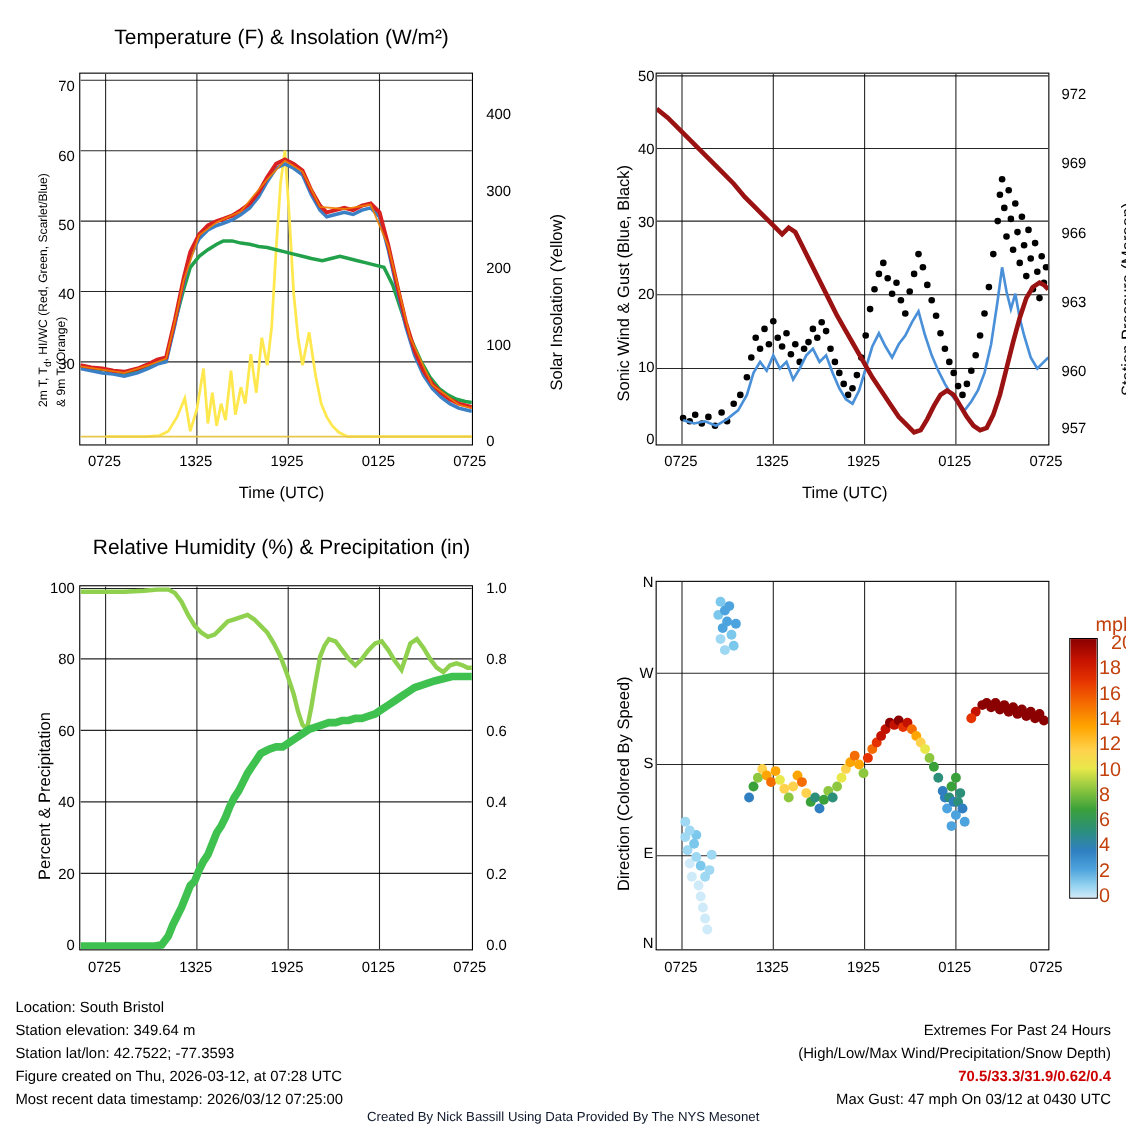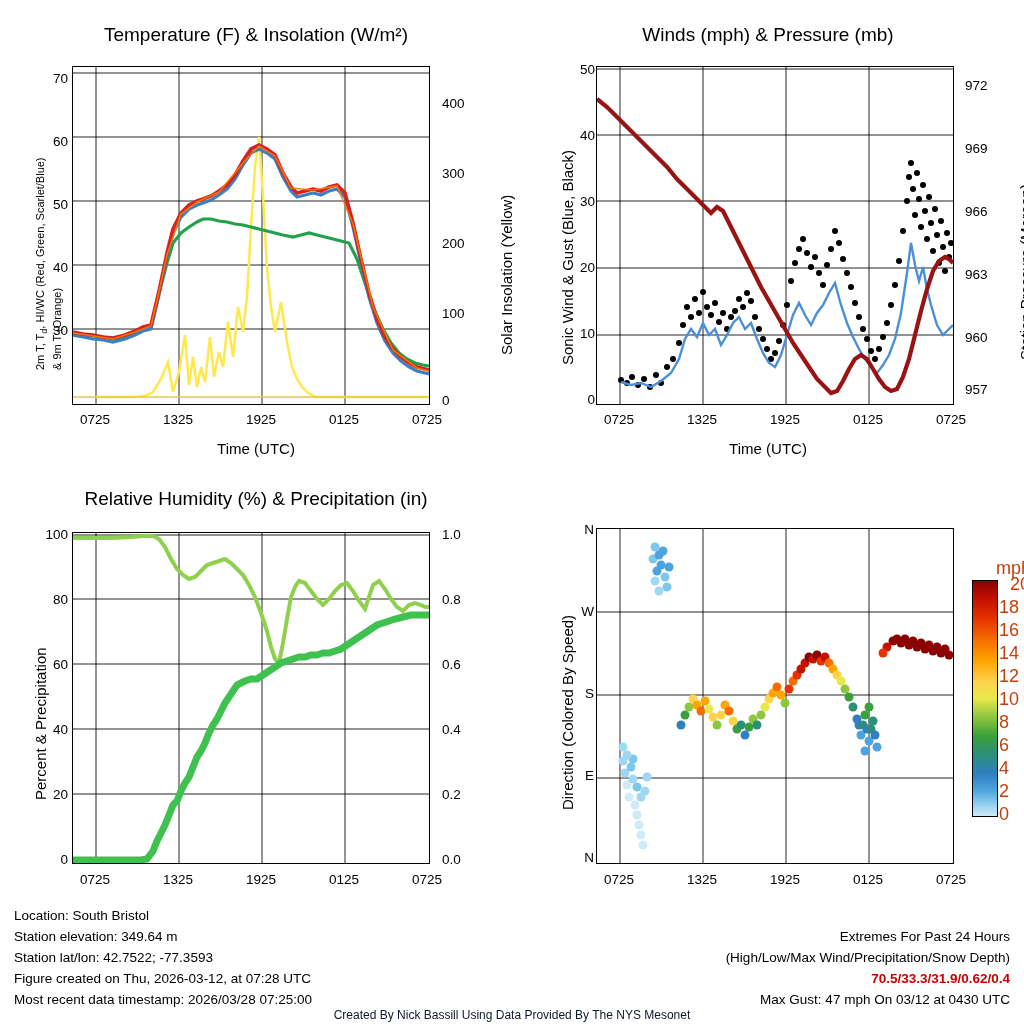--- a/index.html
+++ b/index.html
@@ -88,21 +88,20 @@
       <polyline fill="none" stroke="#d92121" stroke-width="3.6" points="0,265 10,267 20,268 30,270 40,271 52,268 62,264 70,260 78,258 86,224 94,186 100,162 108,146 116,138 124,134 130,132 138,129 146,124 154,118 162,108 170,94 178,82 186,78 194,82 202,88 210,106 218,120 224,126 232,124 240,122 248,124 256,120 264,118 272,126 280,156 288,192 296,226 304,252 312,270 320,282 328,290 336,296 344,300 352,302 356,303"></polyline>
 
       <polyline fill="none" stroke="#f08000" stroke-width="1.6" opacity="0.9" points="0,266 20,269 40,272 62,265 78,259 86,225 94,188 108,147 124,135 146,125 170,96 186,79 202,89 218,121 240,123 264,119 280,157 300,240 320,283 344,301 356,304"></polyline>
 
       <line x1="0" y1="330" x2="356" y2="330" stroke="#e8c84a" stroke-width="1.6"></line>
     </svg>
   </div>
 </div>
 
 <div class="panel" style="left:512px;top:0;width:512px;height:470px;">
-  <div class="ptitle" style="top:24px;left:0;">Winds (mph) &amp; Pressure (mb)</div>
 
   <div class="axis-label rot" style="left:47px;top:365px;transform:rotate(-90deg);white-space:nowrap;">Sonic Wind &amp; Gust (Blue, Black)</div>
   <div class="axis-label rot" style="left:505px;top:360px;transform:rotate(-90deg);white-space:nowrap;">Station Pressure (Maroon)</div>
   <div class="axis-label" style="left:0;top:440px;width:512px;text-align:center;">Time (UTC)</div>
 
   <div class="tick" style="left:53px;top:62px;width:30px;text-align:right;">50</div>
   <div class="tick" style="left:53px;top:128px;width:30px;text-align:right;">40</div>
   <div class="tick" style="left:53px;top:194px;width:30px;text-align:right;">30</div>
   <div class="tick" style="left:53px;top:260px;width:30px;text-align:right;">20</div>
   <div class="tick" style="left:53px;top:326px;width:30px;text-align:right;">10</div>
@@ -444,20 +443,20 @@
   <div class="cbar-label" style="left:487px;top:265px;">6</div>
   <div class="cbar-label" style="left:487px;top:288px;">4</div>
   <div class="cbar-label" style="left:487px;top:311px;">2</div>
   <div class="cbar-label" style="left:487px;top:334px;">0</div>
 </div>
 
 <div class="footer" style="left:14px;top:908px;">Location: South Bristol</div>
 <div class="footer" style="left:14px;top:929px;">Station elevation: 349.64 m</div>
 <div class="footer" style="left:14px;top:950px;">Station lat/lon: 42.7522; -77.3593</div>
 <div class="footer" style="left:14px;top:971px;">Figure created on Thu, 2026-03-12, at 07:28 UTC</div>
-<div class="footer" style="left:14px;top:992px;">Most recent data timestamp: 2026/03/28 07:25:00</div>
+<div class="footer" style="left:14px;top:992px;">Most recent data timestamp: 2026/03/12 07:25:00</div>
 
 <div class="footer-r" style="right:14px;top:929px;width:500px;">Extremes For Past 24 Hours</div>
 <div class="footer-r" style="right:14px;top:950px;width:500px;">(High/Low/Max Wind/Precipitation/Snow Depth)</div>
 <div class="footer-r extremes-val" style="right:14px;top:971px;width:500px;">70.5/33.3/31.9/0.62/0.4</div>
 <div class="footer-r" style="right:14px;top:992px;width:500px;">Max Gust: 47 mph On 03/12 at 0430 UTC</div>
 
 <div class="credit" style="left:0;top:1008px;">Created By Nick Bassill Using Data Provided By The NYS Mesonet</div>
 
 </body></html>

